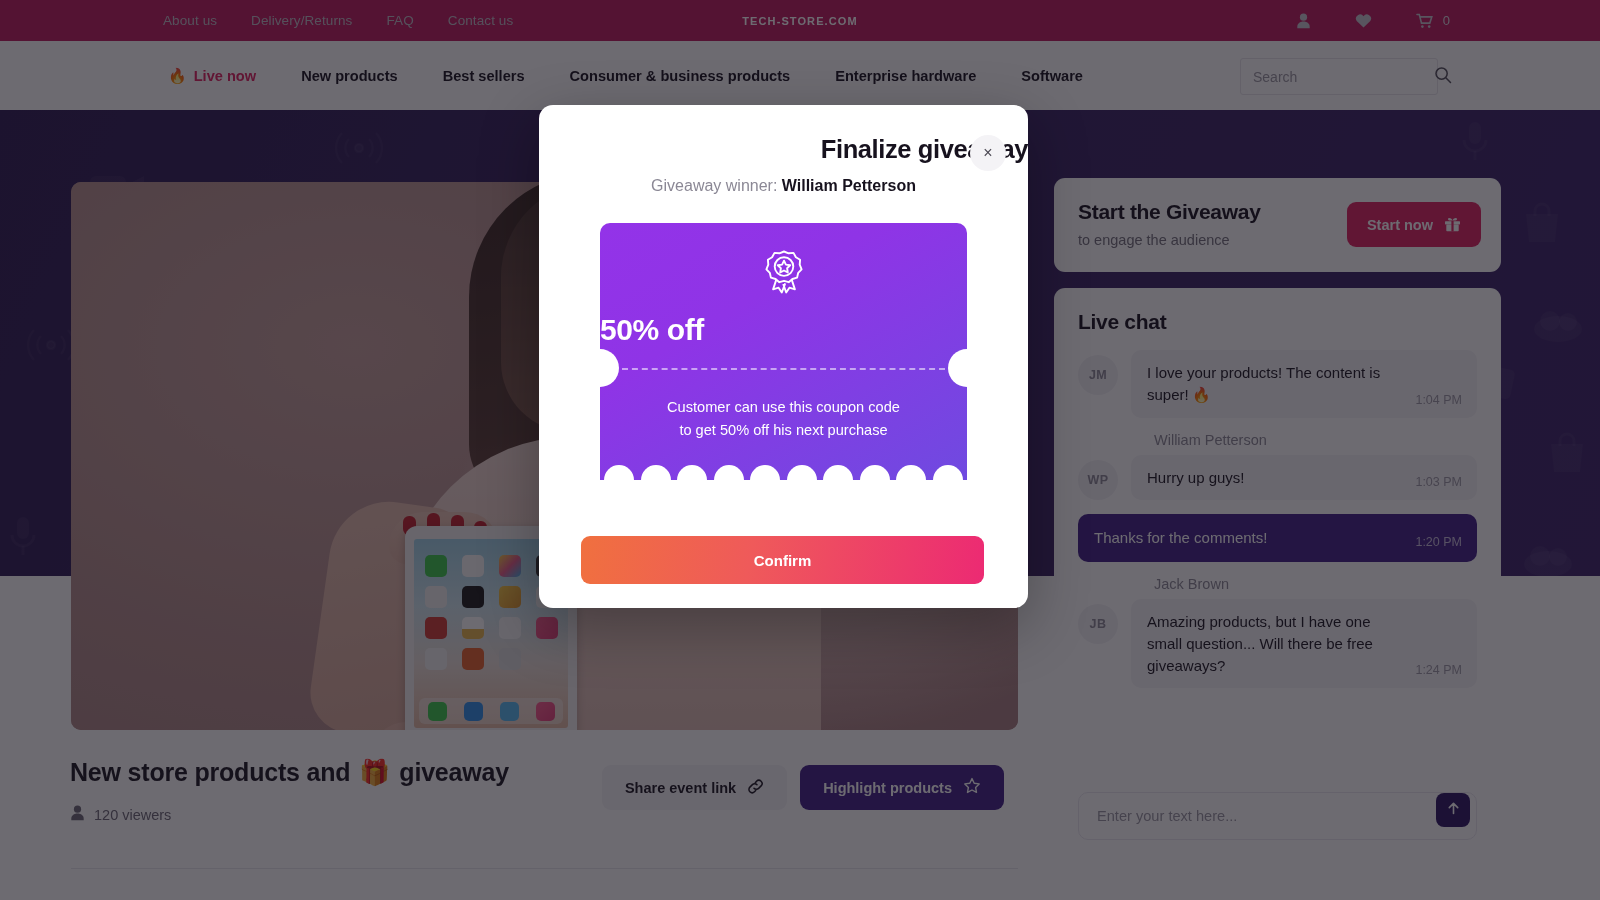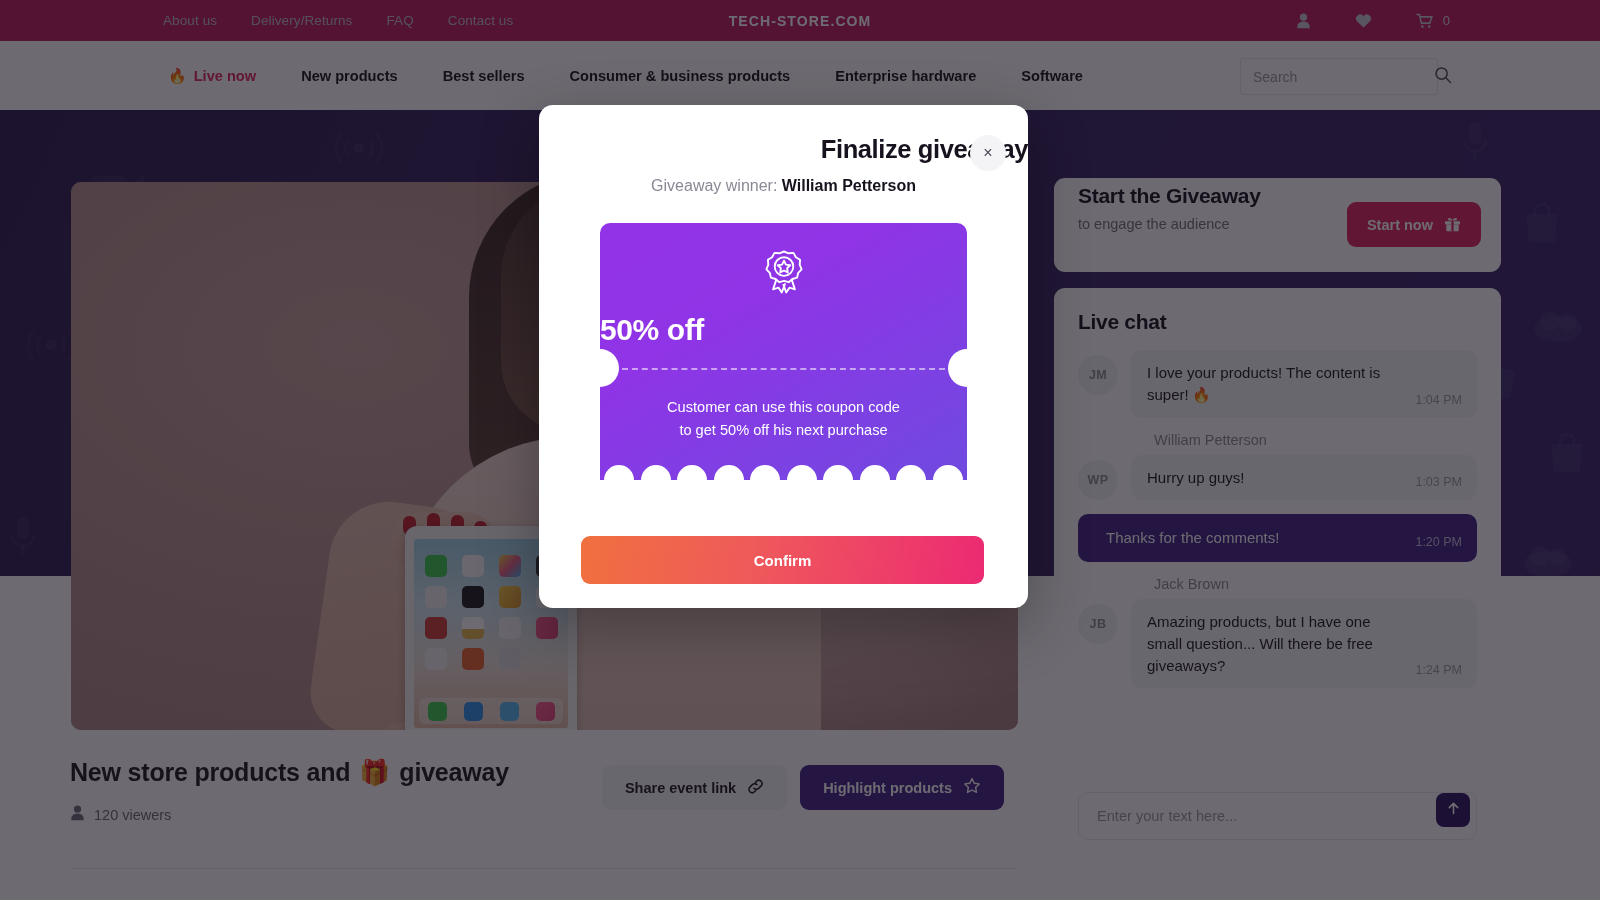--- a/index.html
+++ b/index.html
@@ -27,21 +27,21 @@
   .topbar-links {
     display: flex; align-items: center; gap: 34px;
     margin-left: 163px;
   }
   .topbar-links a {
     color: #bfbcc6; font-size: 13.5px; text-decoration: none;
     letter-spacing: .1px;
   }
   .brand {
     position: absolute; left: 50%; transform: translateX(-50%);
-    color: #ffffff; font-size: 14px; font-weight: 700;
+    color: #ffffff; font-size: 11px; font-weight: 700;
     letter-spacing: 1.1px;
   }
   .topbar-icons {
     position: absolute; right: 150px; top: 0; height: 41px;
     display: flex; align-items: center; gap: 44px;
   }
   .topbar-icons .ic { color: #c9c6d0; display: flex; align-items: center; gap: 9px; }
   .topbar-icons .ic svg { display: block; }
   .cart-count { color: #d8d5de; font-size: 13px; }
 
@@ -204,21 +204,21 @@
   .hrule {
     position: absolute; left: 71px; top: 868px;
     width: 947px; height: 1px; background: #e8e6ec;
   }
 
   
   .giveaway-card {
     position: absolute; left: 1054px; top: 178px;
     width: 447px; height: 94px;
     background: #ffffff; border-radius: 11px;
-    padding: 6px 24px;
+    padding: 22px 24px;
   }
   .giveaway-card h3 { font-size: 21px; color: #17121e; font-weight: 700; letter-spacing: -.3px; }
   .giveaway-card p { font-size: 14.5px; color: #73707c; margin-top: 8px; }
   .btn-start {
     position: absolute; right: 20px; top: 24px;
     height: 45px; padding: 0 20px;
     background: #e02060; border-radius: 9px;
     display: flex; align-items: center; gap: 11px;
     color: #fff; font-size: 14.5px; font-weight: 600;
     border: none; cursor: pointer;
@@ -250,21 +250,21 @@
     padding: 12px 16px; position: relative; min-height: 44px;
   }
   .bubble .txt { font-size: 15px; color: #1a1520; line-height: 1.45; padding-right: 62px; }
   .bubble .time {
     position: absolute; right: 15px; bottom: 11px;
     font-size: 12.5px; color: #9c99a5;
   }
   .msg-row.own { margin-left: 0; }
   .msg-row.own .bubble {
     background: #3f1f86; border-radius: 10px;
-    min-height: 0; padding: 13px 28px;
+    min-height: 0; padding: 13px 16px;
   }
   .msg-row.own .bubble .txt { color: #ffffff; padding-right: 70px; }
   .msg-row.own .bubble .time { color: #c5bada; bottom: 13px; }
 
   .chat-input-wrap {
     position: absolute; left: 24px; bottom: 18px;
     width: 399px; height: 48px;
     border: 1px solid #e9e7ee; border-radius: 10px;
     display: flex; padding: 0 6px 0 18px;
   }

